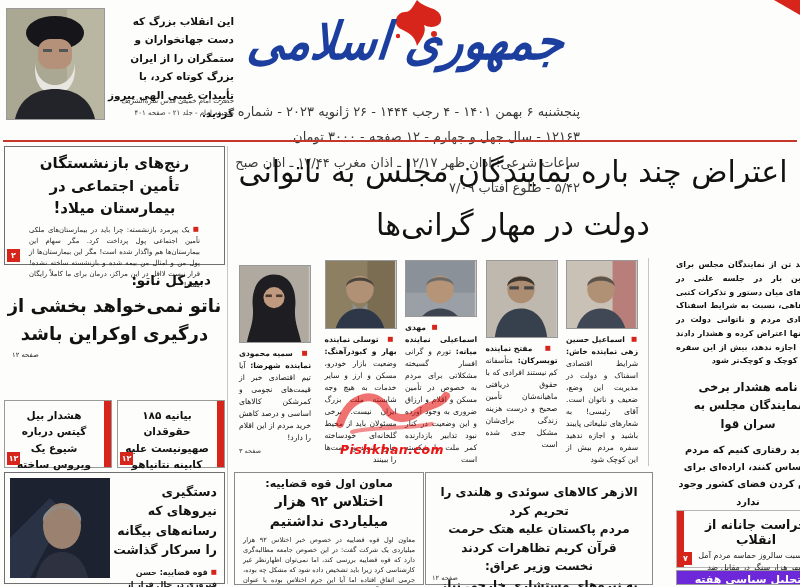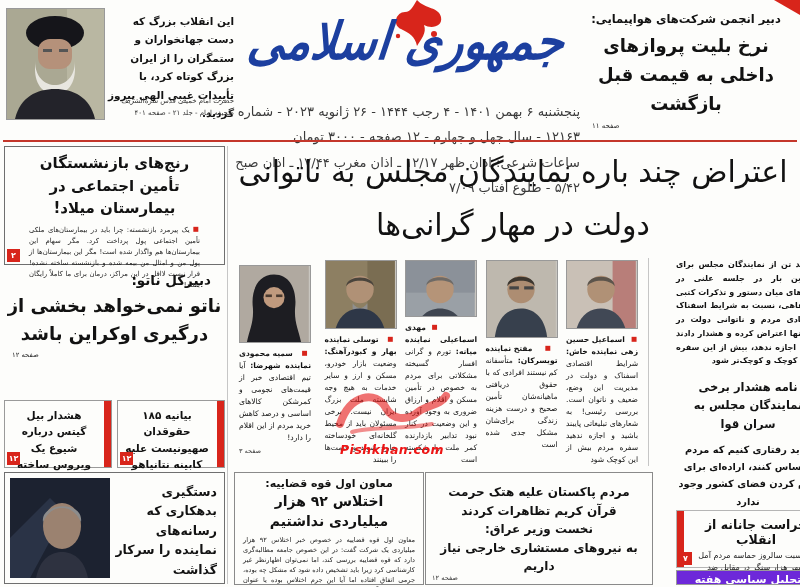--- a/index.html
+++ b/index.html
@@ -112,25 +112,20 @@
       <circle cx="48" cy="36" r="3" fill="#d8251b"></circle>
       <circle cx="12" cy="38" r="2.2" fill="#d8251b"></circle>
     </svg>
     <div class="logo-text">جمهوری اسلامی</div>
   </div>
   <div class="datelines">
     <span>پنجشنبه ۶ بهمن ۱۴۰۱ - ۴ رجب ۱۴۴۴ - ۲۶ ژانویه ۲۰۲۳ - شماره ۱۲۱۶۳ - سال چهل و چهارم - ۱۲ صفحه - ۳۰۰۰ تومان</span><br>
     <span>ساعات شرعی: اذان ظهر ۱۲/۱۷ ـ اذان مغرب ۱۷/۴۴ ـ اذان صبح ۵/۴۲ - طلوع آفتاب ۷/۰۹</span>
   </div>
 
-  <div class="flight">
-    <div class="kicker">دبیر انجمن شرکت‌های هواپیمایی:</div>
-    <div class="hl">نرخ بلیت پروازهای داخلی به قیمت قبل بازگشت</div>
-    <div class="pg">صفحه ۱۱</div>
-  </div>
 
   <div class="corner-flag"></div>
   <div class="red-rule"></div>
   <div class="vline" style="left:227px;top:146px;bottom:3px;"></div>
   <div class="vline" style="left:648px;top:258px;height:208px;"></div>
 
   <div class="milad">
     <div class="hl">رنج‌های بازنشستگان تأمین اجتماعی در بیمارستان میلاد!</div>
     <div class="body bullet">یک پیرمرد بازنشسته: چرا باید در بیمارستان‌های ملکی تأمین اجتماعی پول پرداخت کرد. مگر سهام این بیمارستان‌ها هم واگذار شده است! مگر این بیمارستان‌ها از پول من و امثال من بیمه شده و بازنشسته ساخته نشده! قرار نیست لااقل در این مراکز، درمان برای ما کاملاً رایگان باشد!</div>
     <div class="pagebox">۲</div>
@@ -157,42 +152,42 @@
     <div class="arrest-photo">
       <svg width="100" height="100" viewBox="0 0 100 100">
         <rect width="100" height="100" fill="#1c2230"></rect>
         <path d="M0 60 L40 20 L55 35 L20 100 L0 100 Z" fill="#2a3346"></path>
         <ellipse cx="52" cy="48" rx="19" ry="23" fill="#9b8270"></ellipse>
         <path d="M33 44 C30 24 74 22 71 44 C66 34 60 30 52 30 C44 30 38 34 33 44 Z" fill="#8c8c8c"></path>
         <path d="M26 100 C30 80 42 74 52 74 C62 74 74 80 78 100 Z" fill="#2e3240"></path>
       </svg>
     </div>
     <div class="arrest-text">
-      <div class="hl">دستگیری بدهکاری که رسانه‌های نماینده را سرکار گذاشت</div>
+      <div class="hl">دستگیری نیروهای که رسانه‌های بیگانه را سرکار گذاشت</div>
       <div class="sub bullet">قوه قضاییه: حسن فیروزی در حال فرار از کشور بازداشت شد</div>
 
     </div>
   </div>
 
   <div class="lead-hl">اعتراض چند باره نمایندگان مجلس به ناتوانی دولت در مهار گرانی‌ها</div>
 
   <div class="mps-row">
     <figure class="mp" style="margin:0;">
       <div class="mp-photo">
         <svg width="72" height="78" viewBox="0 0 66 74">
           <rect width="66" height="74" fill="#c9c0b6"></rect>
             <rect x="44" width="22" height="74" fill="#a83c3c" opacity=".5"></rect>
           <circle cx="33" cy="27" r="13" fill="#b09176"></circle>
             <path d="M20 24 C20 12 46 12 46 24 C42 17 24 17 20 24 Z" fill="#5c544b"></path>
           <path d="M8 74 C10 52 22 45 33 45 C44 45 56 52 58 74 Z" fill="#414855"></path>
         </svg>
       </div>
       <figcaption class="mp-cap bullet">
         <b>اسماعیل حسین زهی نماینده خاش:</b>
-        <span>شرایط اقتصادی اسفناک و دولت در مدیریت این وضع، ضعیف و ناتوان است. بررسی رئیسی! به شعارهای تبلیغاتی پایبند باشید و اجازه ندهید سفره مردم بیش از این کوچک شود</span>
+        <span>شرایط اقتصادی اسفناک و دولت در مدیریت این وضع، ضعیف و ناتوان است. آقای رئیسی! به شعارهای تبلیغاتی پایبند باشید و اجازه ندهید سفره مردم بیش از این کوچک شود</span>
         <span class="cap-pg"></span>
       </figcaption>
     </figure>
     <figure class="mp" style="margin:0;">
       <div class="mp-photo">
         <svg width="72" height="78" viewBox="0 0 66 74">
           <rect width="66" height="74" fill="#beb8ae"></rect>
           <circle cx="33" cy="27" r="13" fill="#ad8d72"></circle>
             <path d="M20 24 C20 12 46 12 46 24 C42 17 24 17 20 24 Z" fill="#3c362f"></path>
           <rect x="22" y="24" width="9" height="3" fill="#444"></rect>
@@ -276,20 +271,21 @@
   </div>
 
   <div class="embezzle">
     <div class="kicker">معاون اول قوه قضاییه:</div>
     <div class="hl">اختلاس ۹۲ هزار میلیاردی نداشتیم</div>
     <div class="body">معاون اول قوه قضاییه در خصوص خبر اختلاس ۹۲ هزار میلیاردی یک شرکت گفت: در این خصوص جامعه مطالبه‌گری دارد که قوه قضاییه بررسی کند، اما نمی‌توان اظهارنظر غیر کارشناسی کرد زیرا باید تشخیص داده شود که مشکل چه بوده، جرمی اتفاق افتاده اما آیا این جرم اختلاس بوده یا عنوان مجرمانه‌ای دیگری دارد و این تشخیص با قاضی است.</div>
 
   </div>
 
   <div class="world">
+    <div class="item">الازهر کالاهای سوئدی و هلندی را تحریم کرد</div>
     <div class="item">مردم پاکستان علیه هتک حرمت قرآن کریم تظاهرات کردند</div>
     <div class="item">نخست وزیر عراق:
 به نیروهای مستشاری خارجی نیاز داریم</div>
     <div class="pg">صفحه ۱۲</div>
   </div>
 
   <div class="watermark">
     <svg class="wm-scribble" width="120" height="52" viewBox="0 0 120 52">
       <path d="M8 38 C18 8 44 4 54 22 C60 33 74 36 86 26 C96 18 108 20 114 10" stroke="#e51515" stroke-width="8" fill="none" stroke-linecap="round" opacity=".75"></path>
       <path d="M20 46 C40 40 70 44 100 38" stroke="#e51515" stroke-width="4" fill="none" stroke-linecap="round" opacity=".6"></path>

